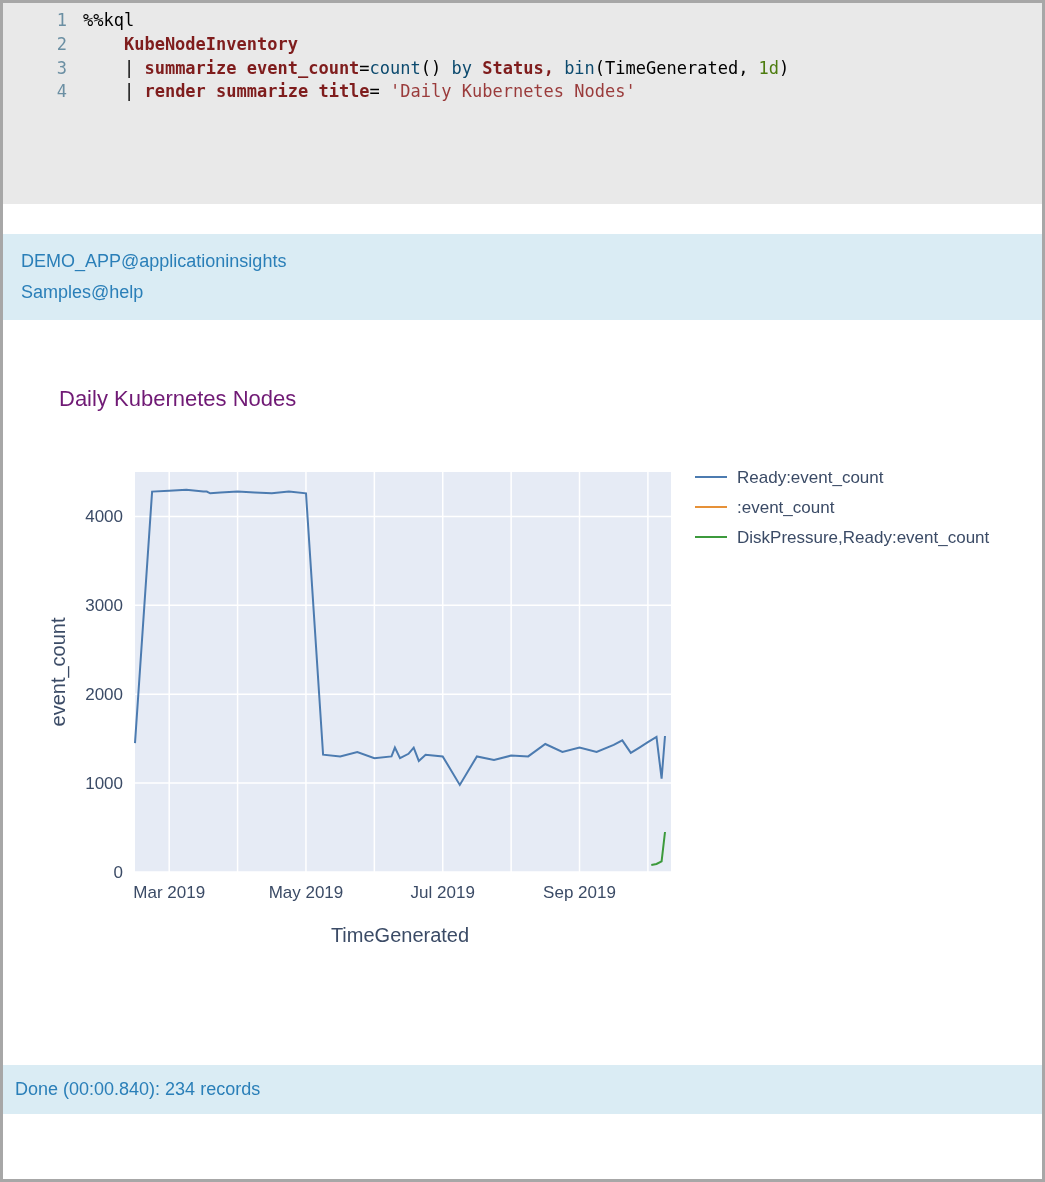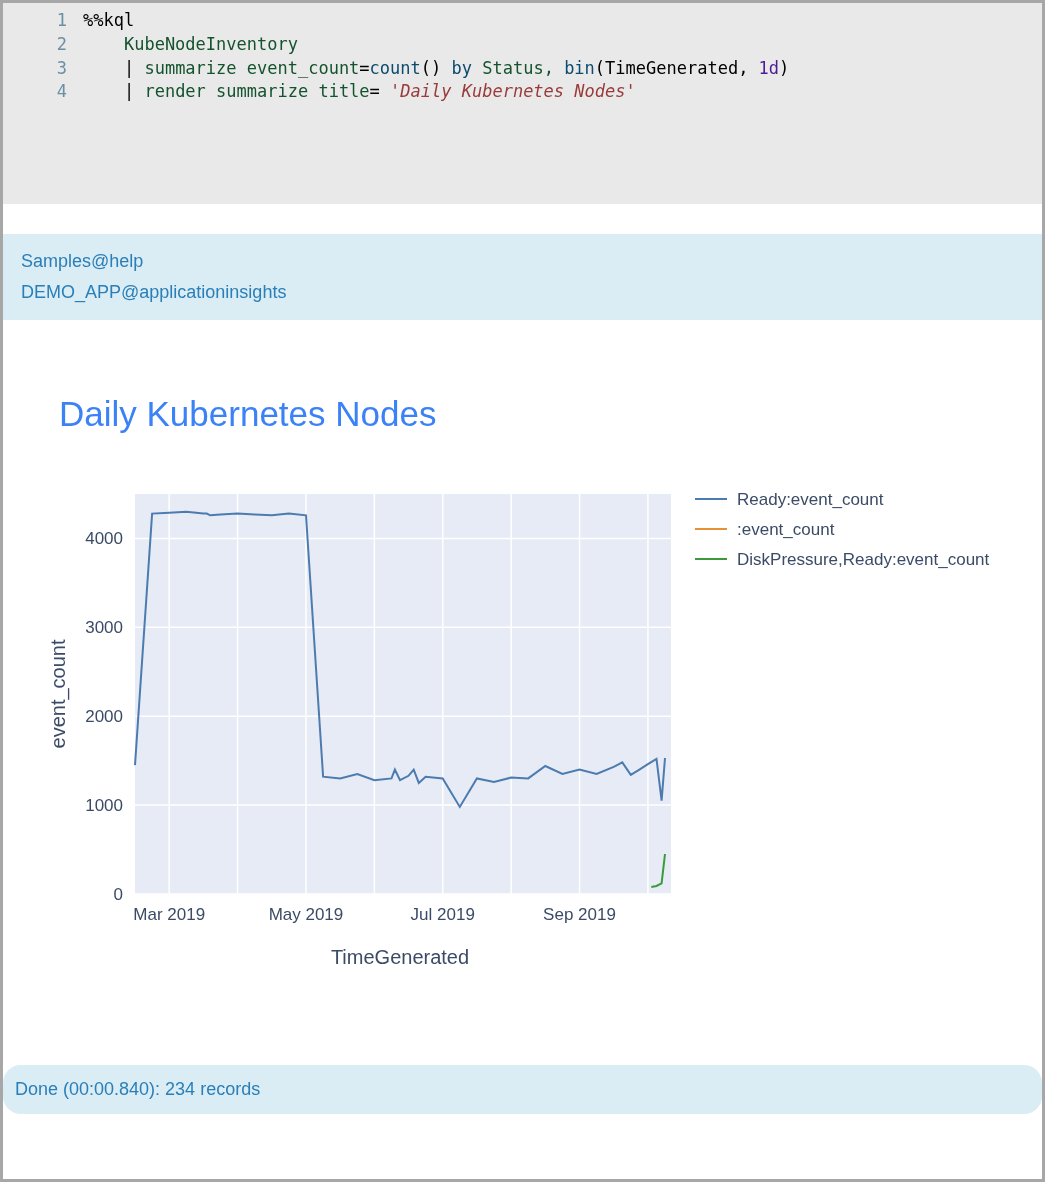--- a/index.html
+++ b/index.html
@@ -27,62 +27,61 @@
   .gutter {
     width: 80px;
     text-align: right;
     padding-right: 16px;
     color: #6b8fa3;
     user-select: none;
     font-family: "Consolas", monospace;
   }
   .code-text { white-space: pre; text-align: right; }
   .tok-magic { color: #000; }
-  .tok-ident { color: #14532d; }
+  .tok-ident { color: #7f1d1d; font-weight: bold; }
   .tok-punct { color: #000; }
   .tok-kw { color: #0c4a6e; }
-  .tok-lit { color: #4c1d95; }
-  .tok-str { color: #9a3b3b; font-style: italic; }
+  .tok-lit { color: #4d7c0f; }
+  .tok-str { color: #9a3b3b; }
   .separator {
     height: 30px;
     background: #fff;
   }
   .info-panel {
     background: #daecf4;
     color: #2a7fb8;
     padding: 12px 16px 12px 10px;
     font-size: 18px;
     line-height: 1.5;
   }
   .info-line { padding: 2px 8px; }
   .chart-area {
     background: #fff;
     padding: 50px 20px 20px 20px;
     height: 745px;
     position: relative;
   }
   .chart-title {
-    font-size: 35px;
-    color: #3b82f6;
-    margin: 24px 0 30px 36px;
+    font-size: 22px;
+    color: #701a75;
+    margin: 16px 0 30px 36px;
   }
   svg.chart { display: block; }
   .axis-label { fill: #3b4b66; font-size: 20px; }
   .tick-label { fill: #3b4b66; font-size: 17px; }
   .legend-text { fill: #3b4b66; font-size: 17px; font-family: -apple-system, sans-serif; }
   .plot-bg { fill: #e6ebf5; }
   .gridline { stroke: #fff; stroke-width: 1.5; }
   .series-ready { stroke: #4c7bb0; stroke-width: 2; fill: none; }
   .series-disk { stroke: #3c9a3c; stroke-width: 2; fill: none; }
   .status-bar {
     background: #daecf4;
     color: #2a7fb8;
     padding: 14px 12px;
     font-size: 18px;
-    border-radius: 18px;
   }
 </style>
 </head>
 <body>
 
 <div class="code-cell" id="code-cell">
     <div class="code-line">
       <span class="gutter">1</span>
       <span class="code-text"><span class="tok-magic">%%kql</span></span>
     </div>
@@ -96,22 +95,22 @@
     </div>
     <div class="code-line">
       <span class="gutter">4</span>
       <span class="code-text"><span class="tok-punct">    | </span><span class="tok-ident">render summarize title</span><span class="tok-punct">= </span><span class="tok-str">'Daily Kubernetes Nodes'</span></span>
     </div>
   </div>
 
 <div class="separator"></div>
 
 <div class="info-panel">
+  <div class="info-line">  DEMO_APP@applicationinsights</div>
   <div class="info-line">  Samples@help</div>
-  <div class="info-line">  DEMO_APP@applicationinsights</div>
 </div>
 
 <div class="chart-area">
   <div class="chart-title">Daily Kubernetes Nodes</div>
   <svg class="chart" id="chart-svg" width="1000" height="560">
       <rect class="plot-bg" x="112" y="30" width="536" height="400"></rect>
       <line class="gridline" x1="112" x2="648" y1="430" y2="430"></line>
       <text class="tick-label" x="100" y="436" text-anchor="end">0</text>
       <line class="gridline" x1="112" x2="648" y1="341.1111111111111" y2="341.1111111111111"></line>
       <text class="tick-label" x="100" y="347.1111111111111" text-anchor="end">1000</text>

